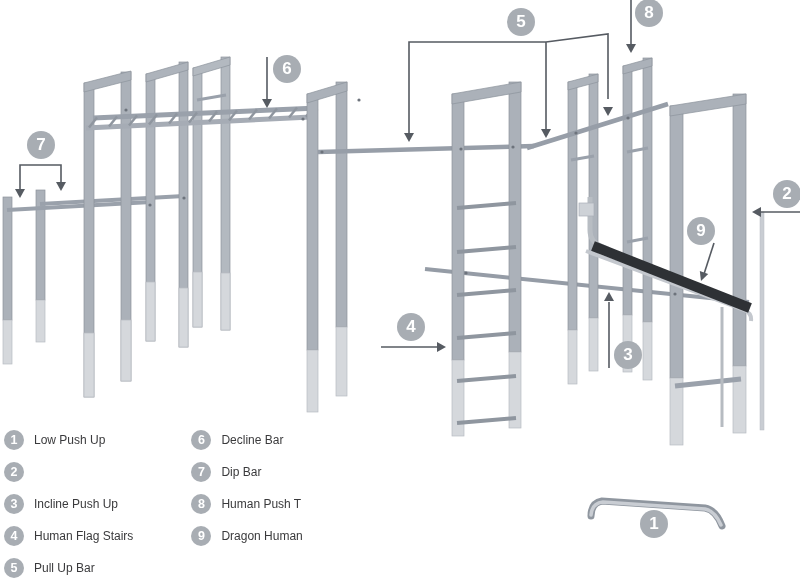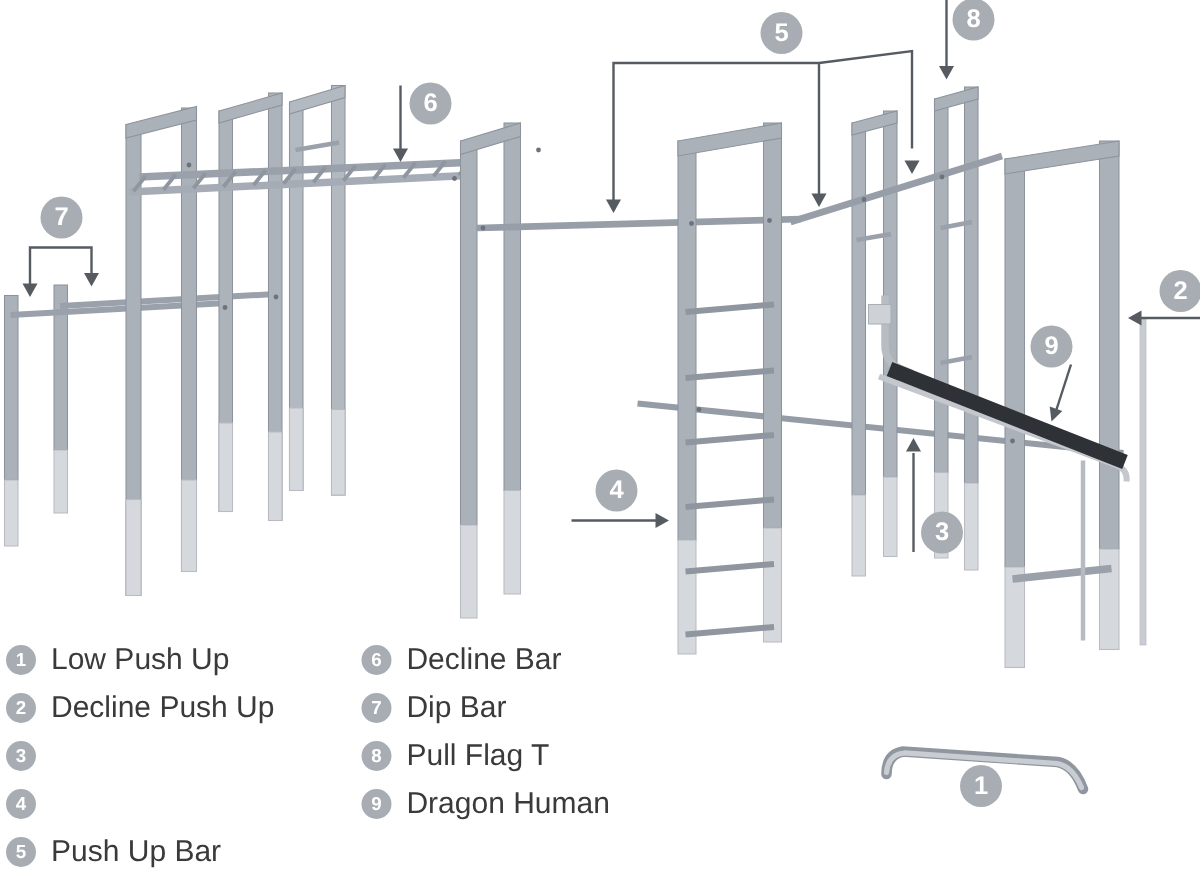--- a/index.html
+++ b/index.html
@@ -18,21 +18,21 @@
   }
   .legend{position:absolute;left:4px;top:430px;display:flex;gap:58px;}
   .legend-col{display:flex;flex-direction:column;}
   .legend-item{display:flex;align-items:center;gap:10px;height:20px;margin-bottom:12px;}
   .legend-badge{
     flex:0 0 auto;width:20px;height:20px;border-radius:50%;
     background:var(--callout-bg);color:var(--callout-fg);
     display:flex;align-items:center;justify-content:center;
     font-size:12.5px;font-weight:bold;
   }
-  .legend-label{font-size:20px;color:var(--legend-fg);white-space:nowrap;}
+  .legend-label{font-size:12px;color:var(--legend-fg);white-space:nowrap;}
   .legend-col-2{min-width:150px;}
 </style>
 </head>
 <body>
 
 <div class="stage" style="--callout-bg: #a8adb3; --callout-fg: #ffffff; --legend-fg: #3a3a3c;">
 
   <svg width="800" height="581" viewBox="0 0 800 581">
 
     <g>
@@ -211,50 +211,51 @@
 
   <div class="legend">
     <div class="legend-col">
     <div class="legend-item">
       <span class="legend-badge">1</span>
       <span class="legend-label">Low Push Up</span>
     </div>
 
     <div class="legend-item">
       <span class="legend-badge">2</span>
-      <span class="legend-label">Decline Push Up</span>
     </div>
 
     <div class="legend-item">
       <span class="legend-badge">3</span>
+      <span class="legend-label">Incline Push Up</span>
     </div>
 
     <div class="legend-item">
       <span class="legend-badge">4</span>
+      <span class="legend-label">Human Flag Stairs</span>
     </div>
 
     <div class="legend-item">
       <span class="legend-badge">5</span>
-      <span class="legend-label">Push Up Bar</span>
+      <span class="legend-label">Pull Up Bar</span>
     </div>
   </div>
     <div class="legend-col legend-col-2">
     <div class="legend-item">
       <span class="legend-badge">6</span>
       <span class="legend-label">Decline Bar</span>
     </div>
 
     <div class="legend-item">
       <span class="legend-badge">7</span>
       <span class="legend-label">Dip Bar</span>
     </div>
 
     <div class="legend-item">
       <span class="legend-badge">8</span>
-      <span class="legend-label">Pull Flag T</span>
+      <span class="legend-label">Human Push T</span>
     </div>
 
     <div class="legend-item">
       <span class="legend-badge">9</span>
       <span class="legend-label">Dragon Human</span>
     </div>
   </div>
   </div>
 
 <div class="callout" style="left: 654px; top: 524px;">1</div>

